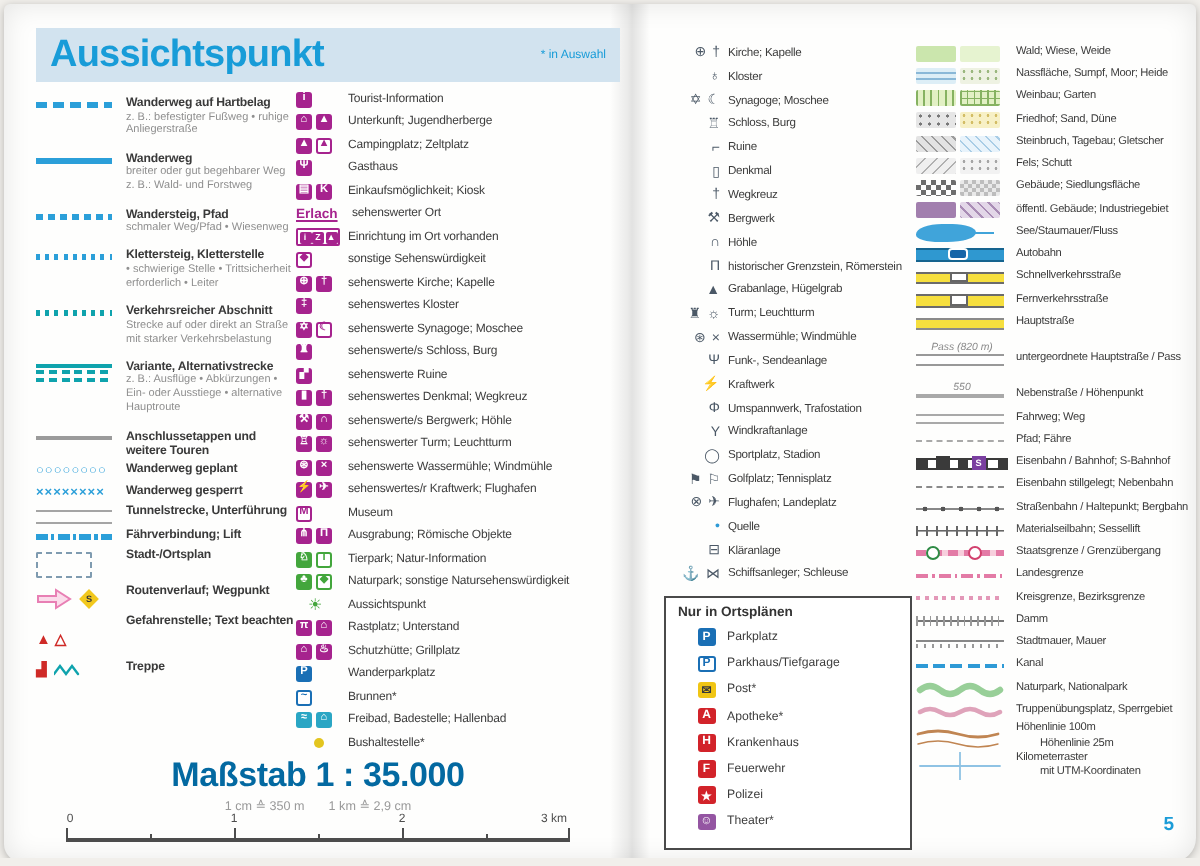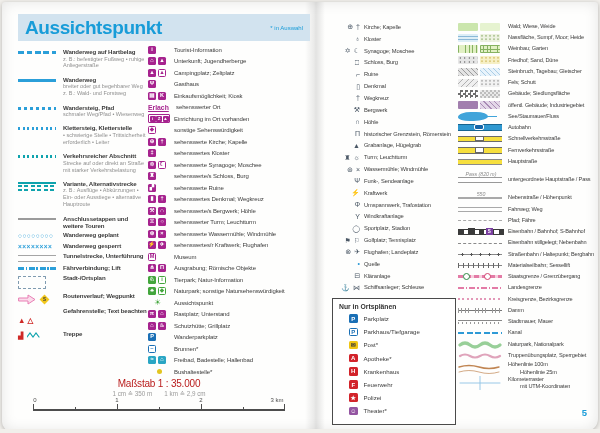--- a/index.html
+++ b/index.html
@@ -33,21 +33,21 @@
   .txtline{display:block;font-size:6.5px;font-weight:bold;color:#2b9fd9;letter-spacing:.5px;line-height:6px;}
   .planrect{width:26px;height:11px;border:1px dashed #7f9bb0;border-radius:1px;}
   .routewrap{display:flex;align-items:center;}
   .wp{width:7px;height:7px;background:#f2c81d;transform:rotate(45deg);display:inline-flex;align-items:center;justify-content:center;margin-left:5px;}
   .wp span{transform:rotate(-45deg);font-size:4.6px;font-weight:bold;color:#3a3a3a;}
   .dang{font-size:7.5px;line-height:7px;color:#cf2a27;letter-spacing:2px;font-weight:bold;}
   .stairwrap{display:flex;align-items:center;gap:4px;}
   .stair{color:#cf2a27;font-size:7px;line-height:7px;}
   
   .scale{position:absolute;left:8px;top:376px;width:298px;text-align:center;}
-  .scale-title{font-size:10px;font-weight:normal;color:#b91c1c;letter-spacing:-.2px;}
+  .scale-title{font-size:17px;font-weight:bold;color:#0369a1;letter-spacing:-.2px;}
   .scale-sub{font-size:6.3px;color:#9a9a9a;margin-top:1px;}
   .scale-sub span{margin:0 6px;}
   .sbar{position:relative;height:15px;width:252px;margin:2px auto 0;}
   .sbar .base{position:absolute;left:0;right:0;bottom:3px;height:2.2px;background:#4d4d4d;}
   .tick{position:absolute;bottom:3px;width:1px;height:7px;background:#4d4d4d;}
   .tick.h{height:4.5px;}
   .slabel{position:absolute;bottom:11px;font-size:6px;color:#4d4d4d;transform:translateX(-50%);white-space:nowrap;}
   
   .colB{position:absolute;left:146px;top:42px;width:164px;}
   .brow{display:flex;align-items:center;height:11.5px;}

